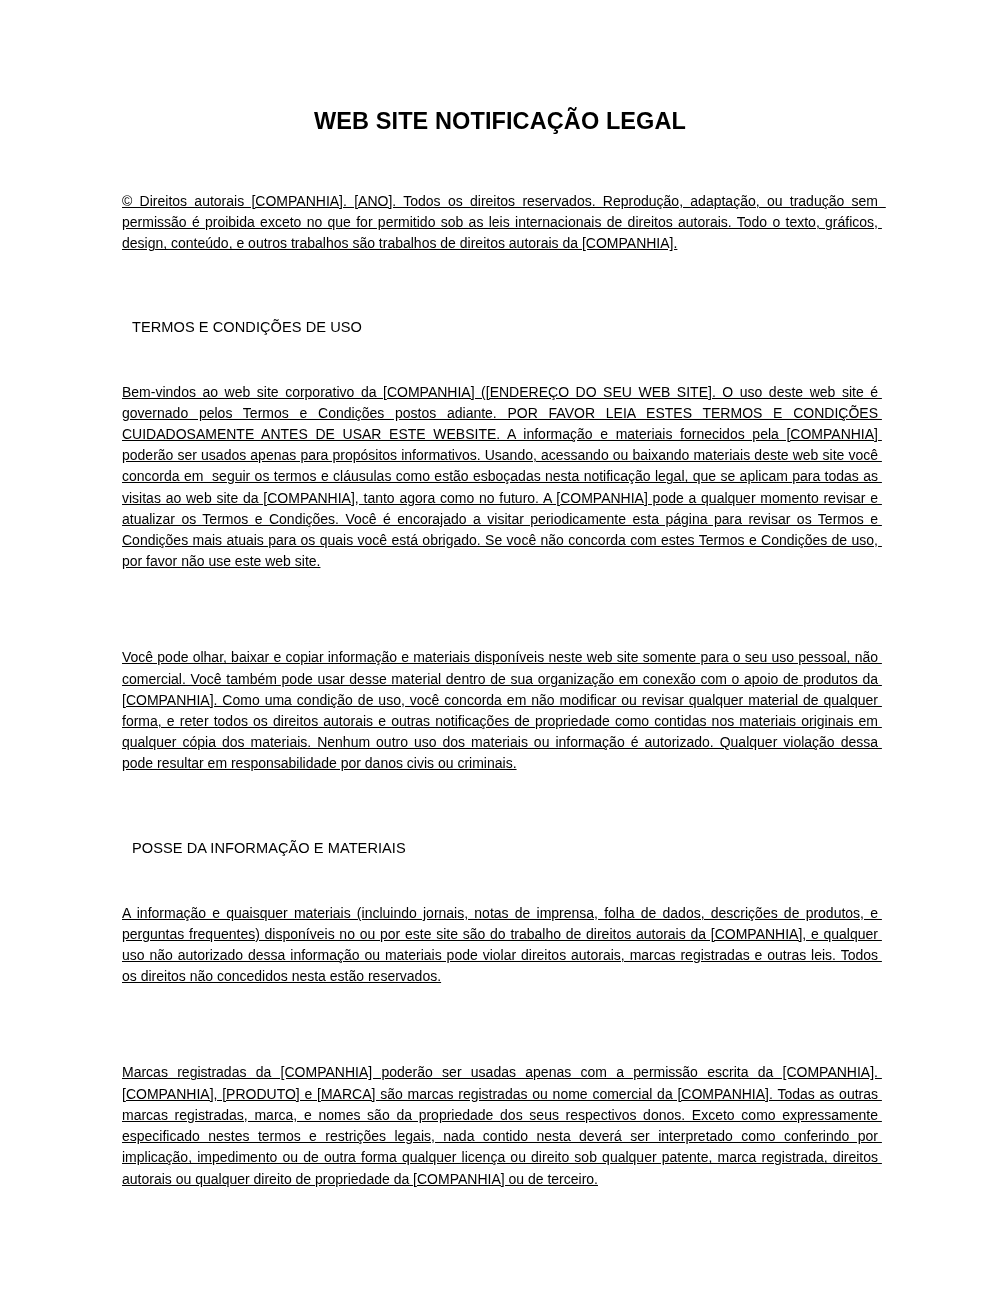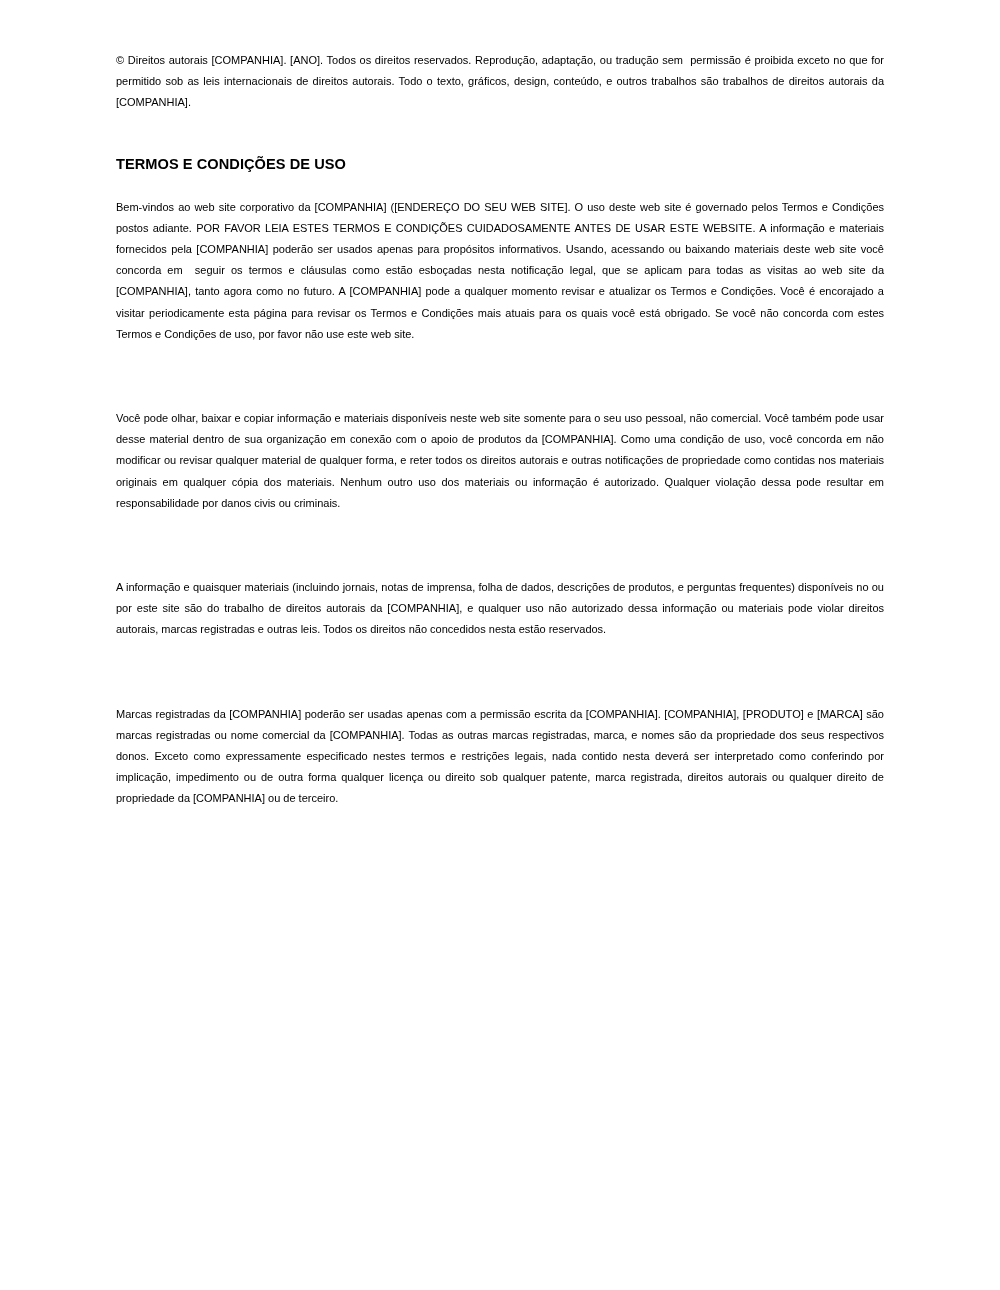--- a/index.html
+++ b/index.html
@@ -38,34 +38,35 @@
     padding: 0;
     padding-top: 108px;
     font-size: 23.5px;
     font-weight: bold;
     text-align: center;
     letter-spacing: 0.1px;
     line-height: 1.15;
   }
 
   .para {
-    margin: 0;
+    margin: 6px;
     padding: 0;
-    font-size: 11px;
+    font-size: 14px;
     line-height: 21.2px;
     text-align: justify;
     text-justify: inter-word;
     white-space: pre-wrap;
+    text-decoration: underline;
   }
 
   .section-head {
-    margin: 0;
+    margin: 16px;
     padding: 0;
     font-size: 14.6px;
-    font-weight: bold;
+    font-weight: normal;
     line-height: 21px;
     text-align: left;
     letter-spacing: 0.05px;
   }
 
   
   .gap-intro   { height: 50px; }
   .gap-p1-h1   { height: 40px; }
   .gap-h1-p2   { height: 22px; }
   .gap-p2-h2   { height: 41px; }
@@ -74,20 +75,21 @@
   .gap-h3-p4   { height: 22px; }
   .gap-p4-h4   { height: 41px; }
   .gap-h4-p5   { height: 22px; }
 </style>
 </head>
 <body>
 
 <div class="page">
   <div class="content">
 
+    <h1 class="doc-title">WEB SITE NOTIFICAÇÃO LEGAL</h1>
 
     <div class="gap-intro"></div>
 
     <p class="para">© Direitos autorais [COMPANHIA]. [ANO]. Todos os direitos reservados. Reprodução, adaptação, ou tradução sem  permissão é proibida exceto no que for permitido sob as leis internacionais de direitos autorais. Todo o texto, gráficos, design, conteúdo, e outros trabalhos são trabalhos de direitos autorais da [COMPANHIA].</p>
 
     <div class="gap-p1-h1"></div>
 
     <h2 class="section-head">TERMOS E CONDIÇÕES DE USO</h2>
 
     <div class="gap-h1-p2"></div>
@@ -96,20 +98,21 @@
 
     <div class="gap-p2-h2"></div>
 
 
     <div class="gap-h2-p3"></div>
 
     <p class="para">Você pode olhar, baixar e copiar informação e materiais disponíveis neste web site somente para o seu uso pessoal, não comercial. Você também pode usar desse material dentro de sua organização em conexão com o apoio de produtos da [COMPANHIA]. Como uma condição de uso, você concorda em não modificar ou revisar qualquer material de qualquer forma, e reter todos os direitos autorais e outras notificações de propriedade como contidas nos materiais originais em qualquer cópia dos materiais. Nenhum outro uso dos materiais ou informação é autorizado. Qualquer violação dessa pode resultar em responsabilidade por danos civis ou criminais.</p>
 
     <div class="gap-p3-h3"></div>
 
+    <h2 class="section-head">POSSE DA INFORMAÇÃO E MATERIAIS</h2>
 
     <div class="gap-h3-p4"></div>
 
     <p class="para">A informação e quaisquer materiais (incluindo jornais, notas de imprensa, folha de dados, descrições de produtos, e perguntas frequentes) disponíveis no ou por este site são do trabalho de direitos autorais da [COMPANHIA], e qualquer uso não autorizado dessa informação ou materiais pode violar direitos autorais, marcas registradas e outras leis. Todos os direitos não concedidos nesta estão reservados.</p>
 
     <div class="gap-p4-h4"></div>
 
 
     <div class="gap-h4-p5"></div>
 

